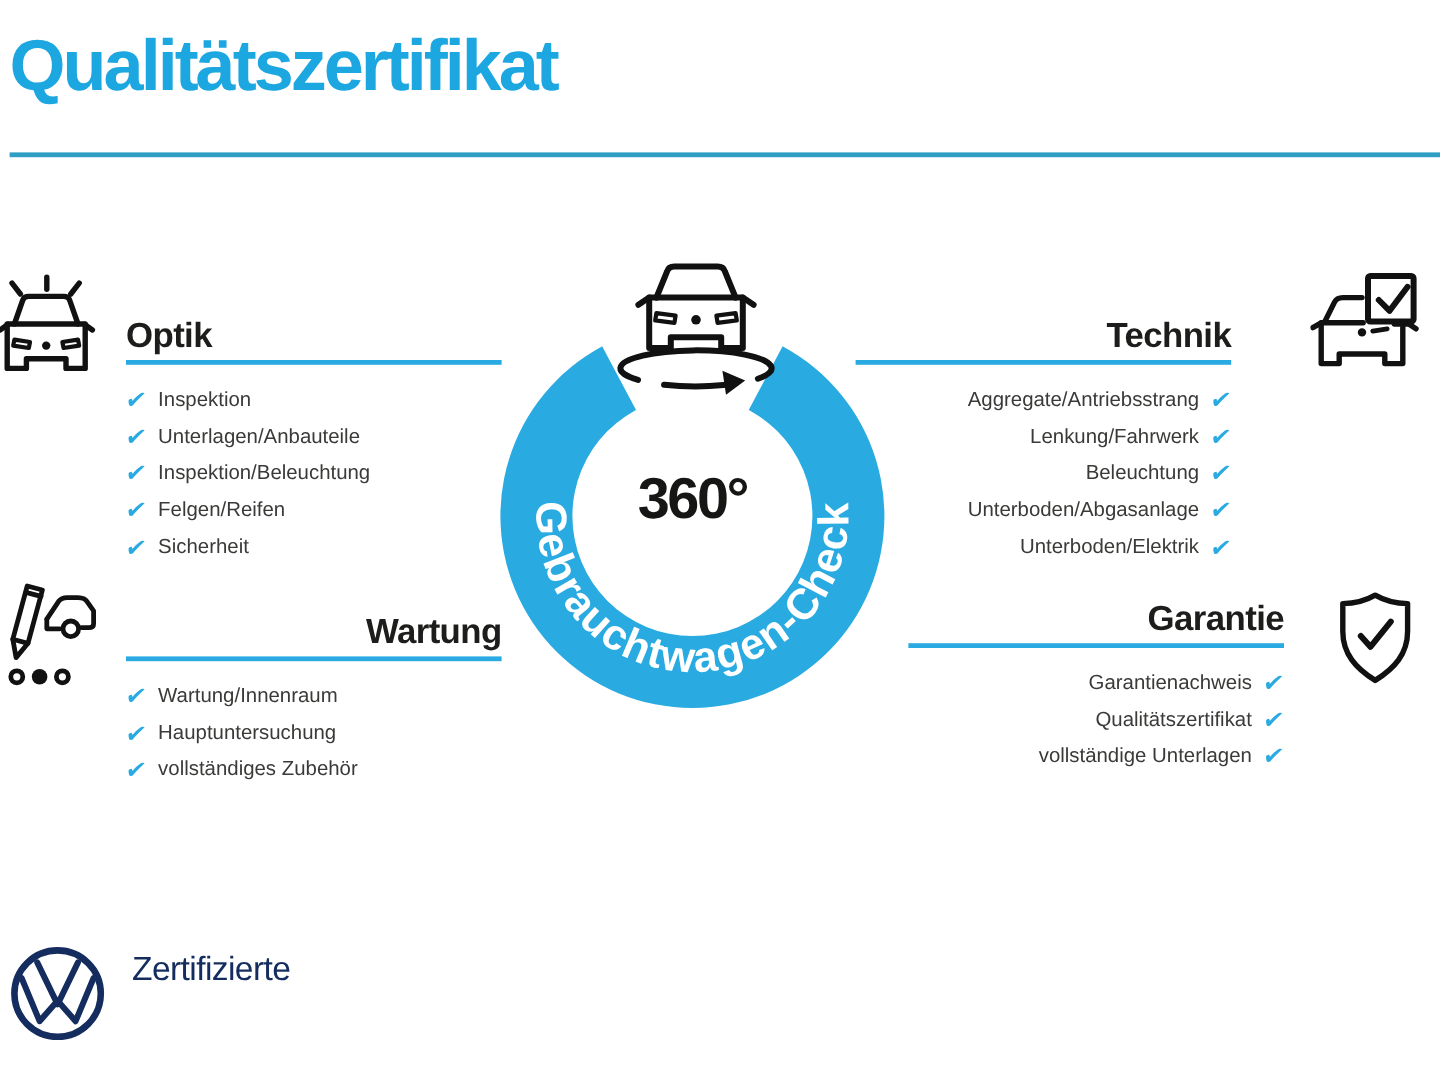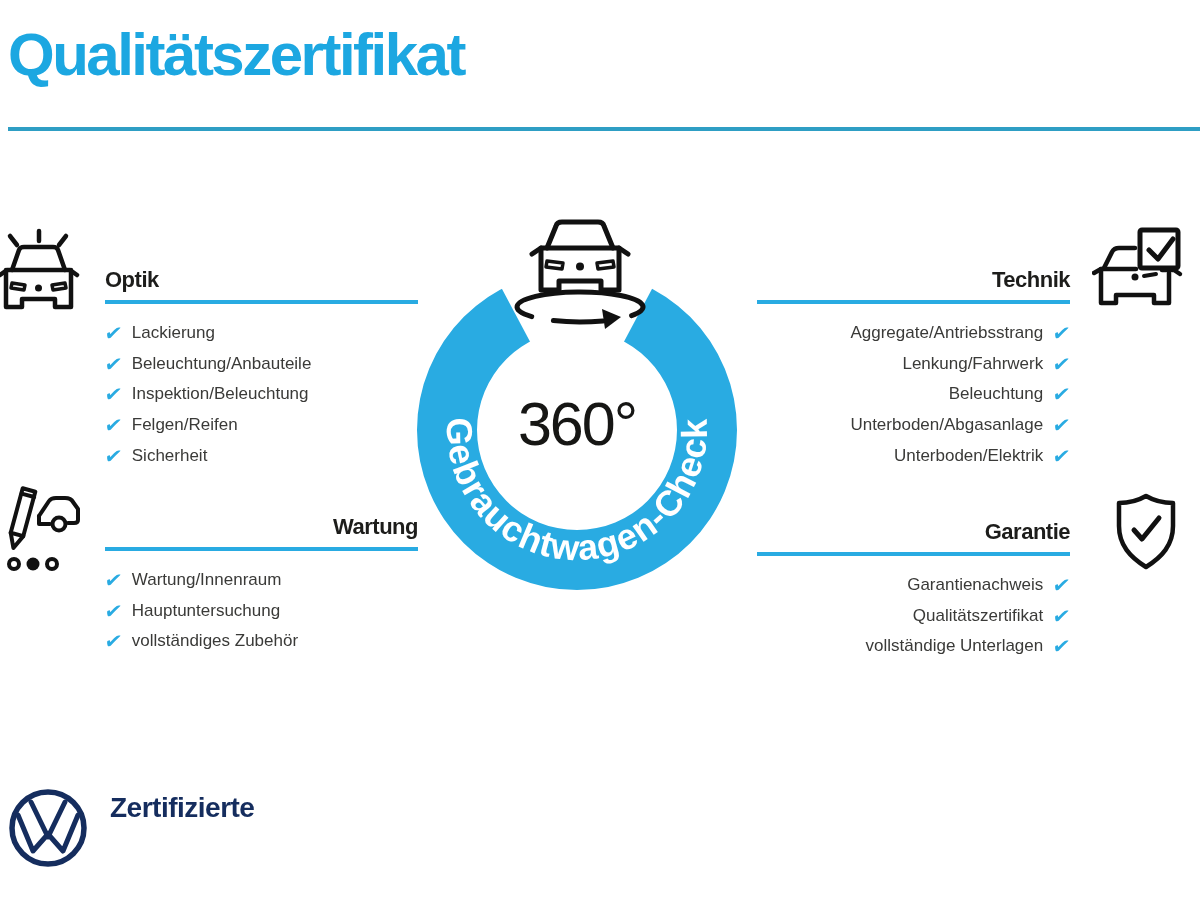--- a/index.html
+++ b/index.html
@@ -23,55 +23,55 @@
     font-size:60px;font-weight:bold;letter-spacing:-2.5px;
     color:var(--title-blue);
   }
   .top-rule{
     left:8px;top:127px;width:1192px;height:4px;
     background:var(--rule-blue);
   }
   
   .cat{width:313px;}
   .cat h2{
-    font-size:22px;font-weight:bold;color:var(--ink);
+    font-size:29px;font-weight:bold;color:var(--ink);
     letter-spacing:-0.5px;line-height:40px;height:40px;
   }
   .cat .underline{height:4px;background:var(--accent);margin-top:0;}
   .cat ul{list-style:none;margin-top:14px;}
   .cat li{
     display:flex;align-items:center;gap:10px;
     height:30.6px;font-size:17px;color:var(--list-ink);
   }
   .cat.right h2{text-align:right;}
   .cat.right li{flex-direction:row-reverse;}
   .check{
     font-family:"DejaVu Sans",sans-serif;
     color:var(--accent);font-size:20px;font-weight:bold;
     transform:skewX(-10deg);line-height:1;
   }
   #sec-optik{left:105px;top:260px;}
   #sec-wartung{left:105px;top:507px;text-align:right;}
-  #sec-technik{left:757px;top:260px;}
-  #sec-garantie{left:757px;top:512px;}
+  #sec-technik{left:713px;top:260px;}
+  #sec-garantie{left:757px;top:496px;}
   
   #ring{left:387px;top:240px;}
   #rotate-car{left:505px;top:210px;}
   .degree{
     left:477px;top:389px;width:200px;text-align:center;
-    font-size:61px;font-weight:normal;color:#161614;letter-spacing:-2px;
+    font-size:48px;font-weight:bold;color:#161614;letter-spacing:-2px;
   }
   .ring-text{
     font-family:"Liberation Sans","DejaVu Sans",sans-serif;
     font-weight:bold;font-size:36px;letter-spacing:1px;fill:#fff;
   }
   
   #footer-text{
     left:110px;top:792px;
-    font-size:28px;font-weight:bold;color:var(--navy);
+    font-size:28px;font-weight:normal;color:var(--navy);
     line-height:31px;letter-spacing:-0.5px;
   }
   #vw-logo{left:8px;top:788px;}
   .icon-stroke{fill:none;stroke:#111;stroke-linecap:round;stroke-linejoin:round;}
 </style>
 </head>
 <body>
 
 <div class="abs page-title">Qualitätszertifikat</div>
 <div class="abs top-rule"></div>
@@ -149,25 +149,25 @@
 </svg>
 
 <div class="abs degree">360°</div>
 
 <div class="abs cat left" id="sec-optik">
   <h2>Optik</h2>
   <div class="underline"></div>
   <ul>
       <li>
         <span class="check">✔</span>
-        <span>Lackierung</span>
-      </li>
-      <li>
-        <span class="check">✔</span>
-        <span>Beleuchtung/Anbauteile</span>
+        <span>Inspektion</span>
+      </li>
+      <li>
+        <span class="check">✔</span>
+        <span>Unterlagen/Anbauteile</span>
       </li>
       <li>
         <span class="check">✔</span>
         <span>Inspektion/Beleuchtung</span>
       </li>
       <li>
         <span class="check">✔</span>
         <span>Felgen/Reifen</span>
       </li>
       <li>

